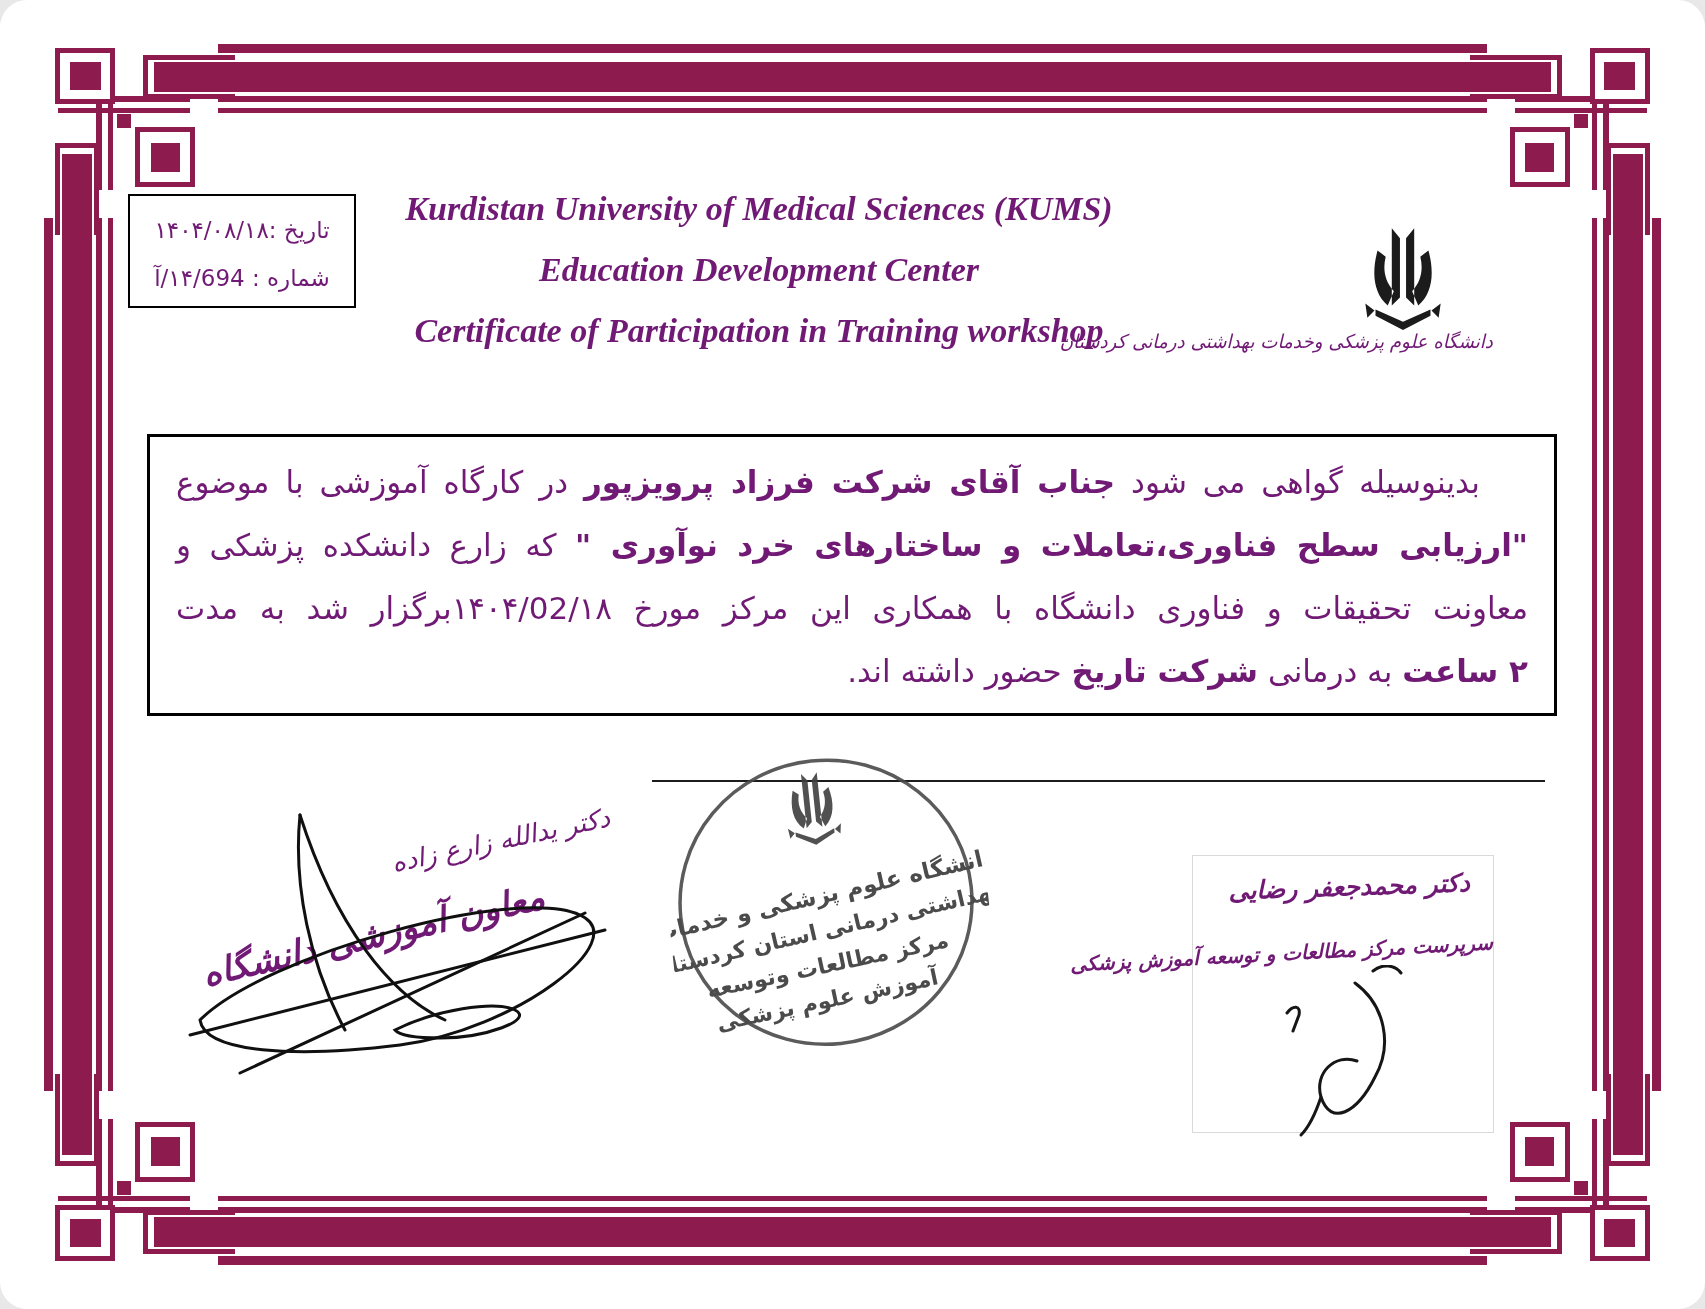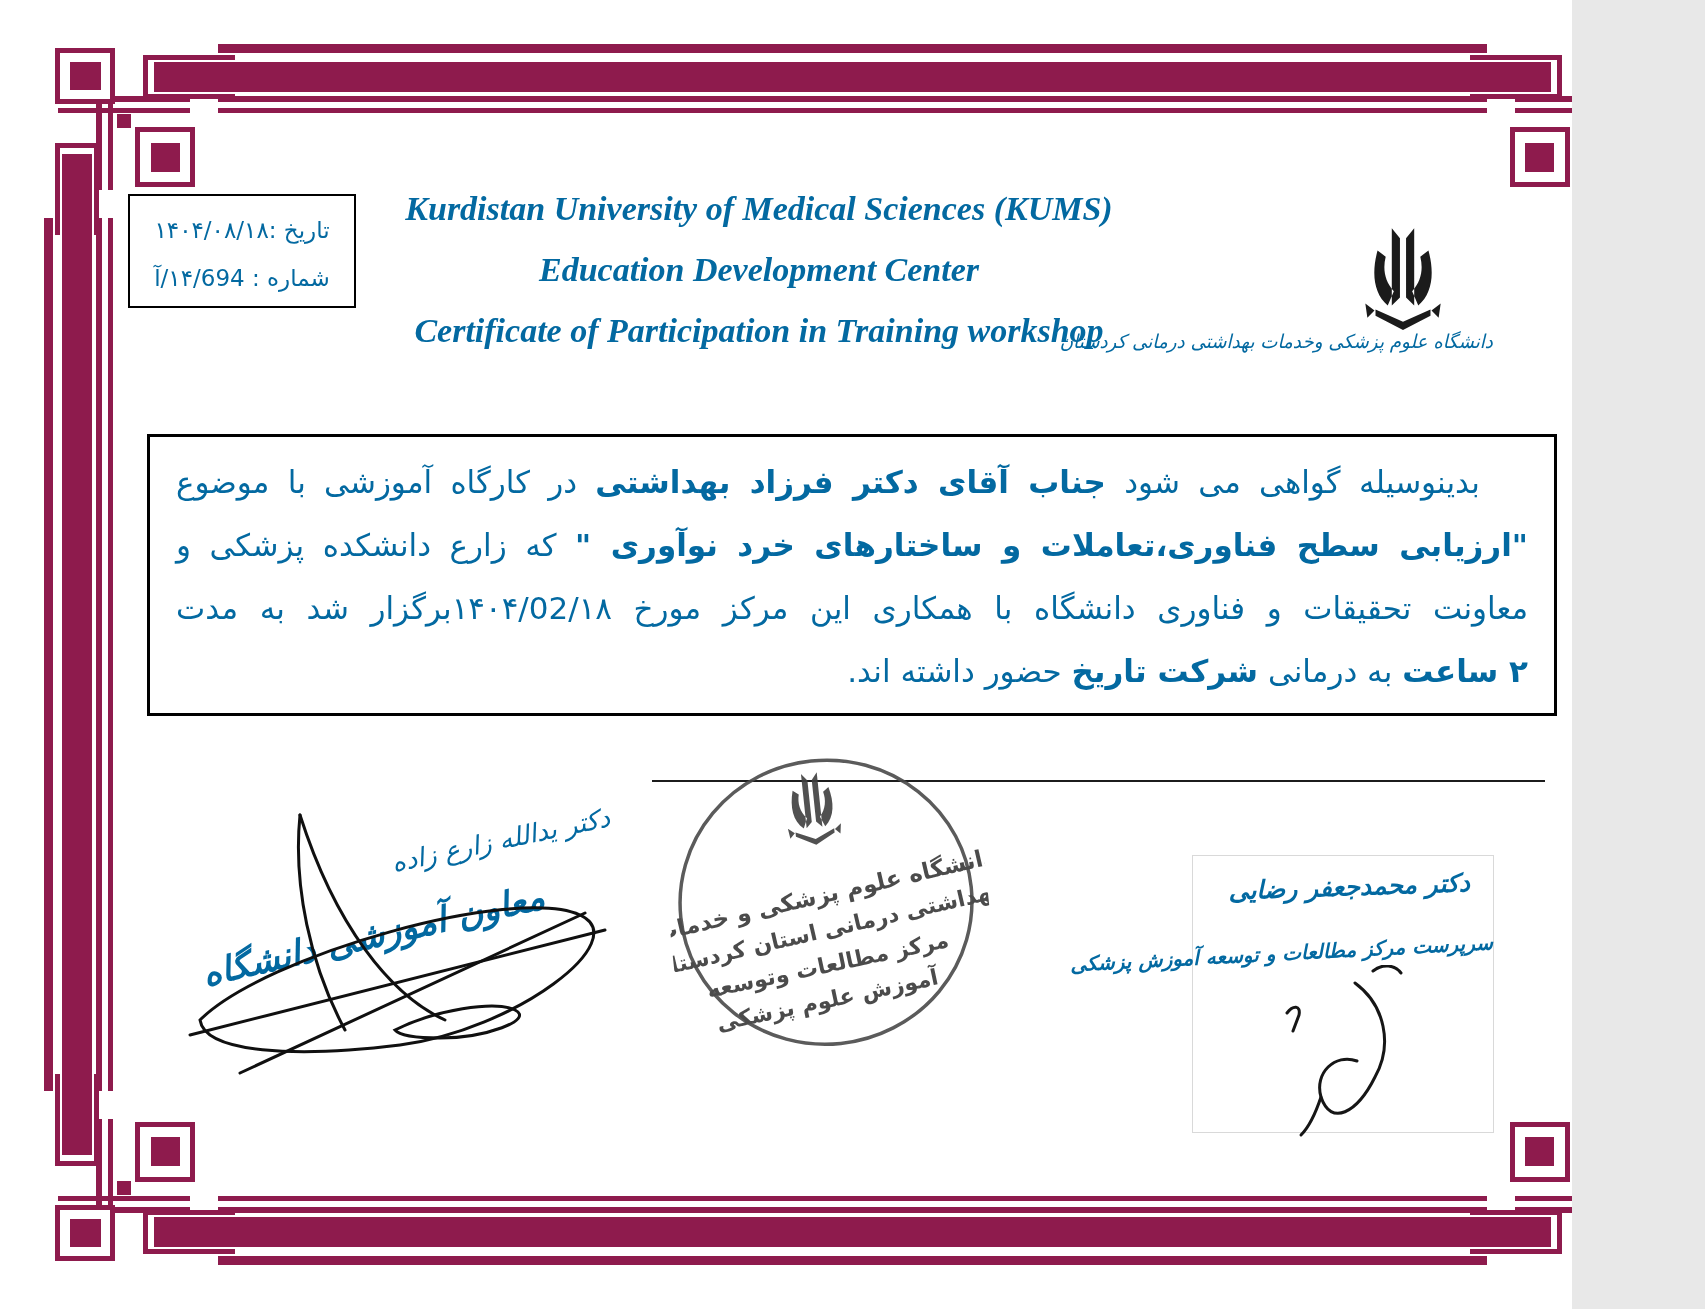--- a/index.html
+++ b/index.html
@@ -1,17 +1,17 @@
 <!DOCTYPE html>
 <html><head>
 <meta charset="utf-8">
 <style>
   html,body{margin:0;padding:0;background:#e8e8e8;}
-  .page{position:relative;width:1572px;height:1309px;background:#ffffff;overflow:hidden;
-        font-family:"DejaVu Sans",sans-serif;color:#0369a1;}
+  .page{position:relative;width:1705px;height:1309px;background:#ffffff;overflow:hidden;
+        font-family:"DejaVu Sans",sans-serif;color:#701a75;border-radius:27px;}
   .abs{position:absolute;}
   svg{display:block;}
 
   
   .date-box{left:128px;top:194px;width:228px;height:114px;border:2.5px solid #000;
             direction:rtl;text-align:center;font-size:23px;line-height:48px;padding-top:10px;box-sizing:border-box;}
   .title-block{left:378px;top:178px;width:762px;text-align:center;
                font-family:"Liberation Serif",serif;font-style:italic;font-weight:bold;
                font-size:34px;line-height:61px;}
   .logo-caption{left:1148px;top:330px;width:352px;text-align:center;direction:rtl;
@@ -94,21 +94,21 @@
     <div>Education Development Center</div>
     <div>Certificate of Participation in Training workshop</div>
   </div>
 
   <svg class="abs" style="left:1357px;top:220px;" width="92" height="112" viewBox="0 0 90 110">
     <use href="#emblem" fill="#1b1b1b"></use>
   </svg>
   <div class="abs logo-caption">دانشگاه علوم پزشکی وخدمات بهداشتی درمانی کردستان</div>
 
   <div class="abs main-box">
-    <div class="bline first"><span>بدینوسیله گواهی می شود </span><b>جناب آقای دکتر فرزاد بهداشتی</b><span> در کارگاه آموزشی با موضوع</span></div>
+    <div class="bline first"><span>بدینوسیله گواهی می شود </span><b>جناب آقای شرکت فرزاد پرویزپور</b><span> در کارگاه آموزشی با موضوع</span></div>
     <div class="bline"><b>"ارزیابی سطح فناوری،تعاملات و ساختارهای خرد نوآوری "</b><span>  که زارع دانشکده پزشکی و</span></div>
     <div class="bline"><span>معاونت تحقیقات و فناوری دانشگاه با همکاری این  مرکز مورخ ۱۴۰۴/02/۱۸برگزار شد به مدت</span></div>
     <div class="bline last"><b>۲ ساعت</b><span> به درمانی </span><b>شرکت تاریخ</b><span> حضور داشته اند.</span></div>
   </div>
 
   <div class="abs scan-line"></div>
 
   <div class="abs sig-left-name hand">دکتر یدالله زارع زاده</div>
   <div class="abs sig-left-title hand">معاون آموزشی دانشگاه</div>
   <svg class="abs" style="left:185px;top:795px;" width="440" height="290" viewBox="0 0 440 290" fill="none" stroke="#101010" stroke-width="3" stroke-linecap="round">

